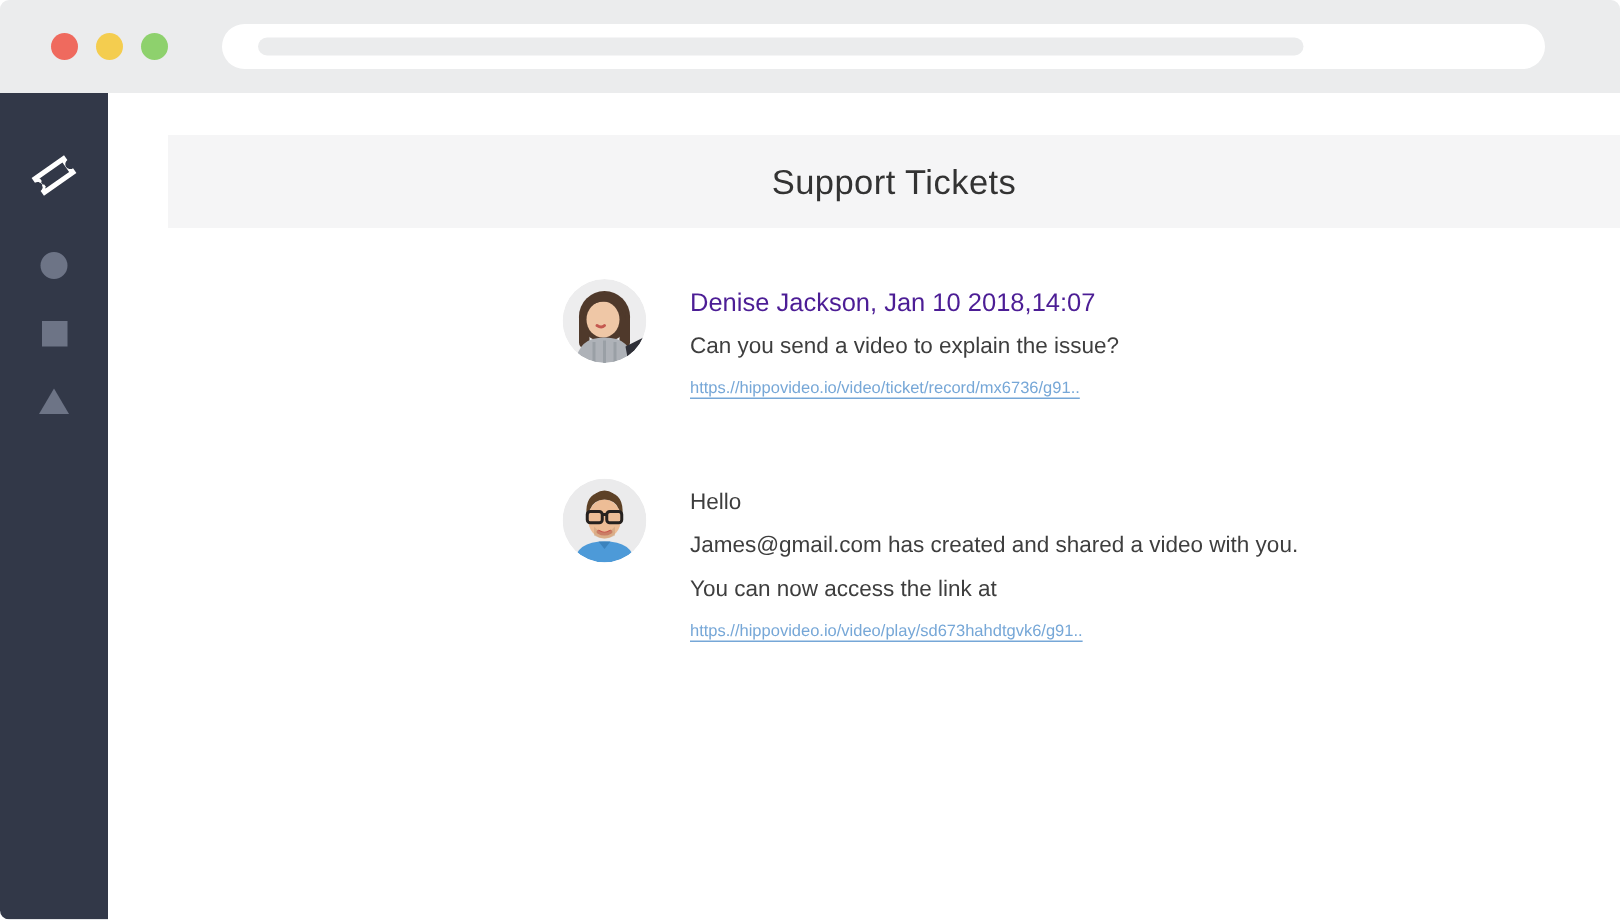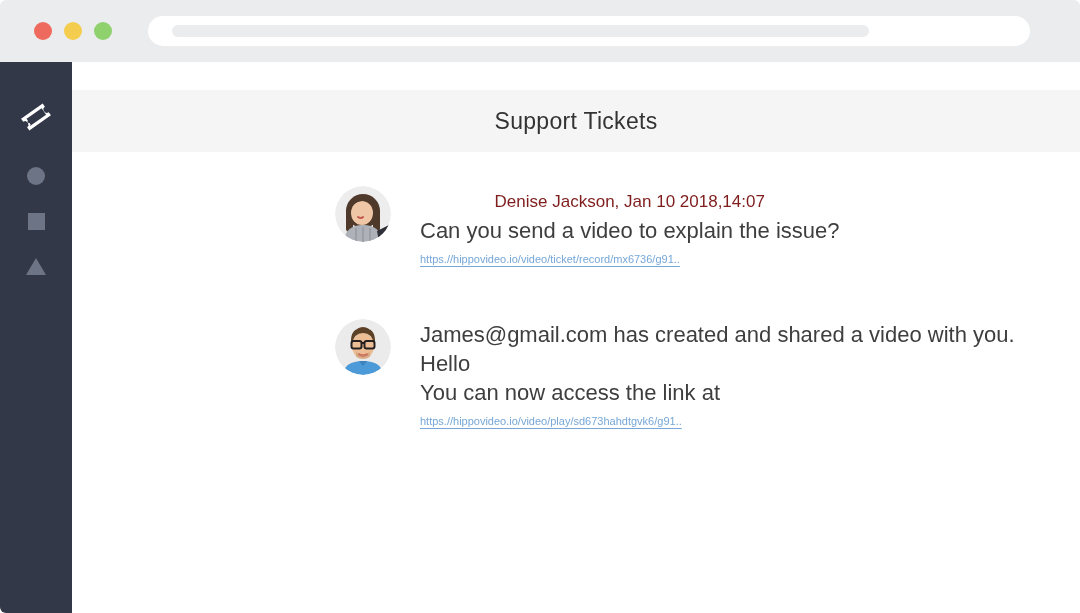--- a/index.html
+++ b/index.html
@@ -16,21 +16,21 @@
   .dot{width:18px;height:18px;border-radius:50%;margin-right:12px;flex:0 0 auto;}
   .dot.red{background:var(--traffic-red,#ef6a5e);}
   .dot.yellow{background:var(--traffic-yellow,#f4cd4f);}
   .dot.green{background:var(--traffic-green,#8ed16d);}
   .urlbar{
     margin-left:24px;width:882px;height:30px;background:#fff;border-radius:15px;
     display:flex;align-items:center;padding-left:24px;box-sizing:border-box;
   }
   .url-placeholder{width:697px;height:12px;border-radius:6px;background:var(--chrome-bg,#ebeced);}
   
-  .main-row{display:flex;height:551px;}
+  .main-row{display:flex;height:551px;gap:40px;}
   .sidebar{
     width:72px;background:var(--sidebar-bg,#323848);flex:0 0 auto;
     display:flex;flex-direction:column;align-items:center;padding-top:37px;box-sizing:border-box;gap:28px;
   }
   .side-item{display:flex;align-items:center;justify-content:center;cursor:pointer;}
   .shape-circle{width:18px;height:18px;border-radius:50%;background:var(--sidebar-icon,#6d7486);}
   .shape-square{width:17px;height:17px;background:var(--sidebar-icon,#6d7486);}
   .shape-triangle{
     width:0;height:0;border-left:10px solid transparent;border-right:10px solid transparent;
     border-bottom:17px solid var(--sidebar-icon,#6d7486);
@@ -48,22 +48,22 @@
     background:var(--badge-bg,#f7c400);color:#fff;font-size:14px;font-weight:bold;
     padding:6px 13px;border-radius:4px;line-height:16px;
   }
   
   .message{display:flex;margin-left:263px;}
   .message.first{margin-top:34px;}
   .message.second{margin-top:45px;}
   .avatar{width:56px;height:56px;border-radius:50%;overflow:hidden;flex:0 0 auto;}
   .avatar svg{display:block;}
   .msg-body{margin-left:29px;padding-top:1px;}
-  .meta{font-size:17px;color:#7f1d1d;line-height:29px;text-align:center;}
-  .line{font-size:22px;color:#3e3e3e;line-height:29px;}
+  .meta{font-size:17px;color:#4c1d95;line-height:29px;}
+  .line{font-size:15px;color:#3e3e3e;line-height:29px;}
   .msg-link{
     display:inline-block;font-size:11px;line-height:29px;color:var(--link-color,#76a7d7);
     text-decoration:underline;text-underline-offset:3px;cursor:pointer;
   }
 </style>
 </head>
 <body>
 
 <div class="window">
 
@@ -151,21 +151,21 @@
               <rect x="29.5" y="22" width="10" height="7.5" rx="2" fill="none" stroke="#26211f" stroke-width="2"></rect>
               <path d="M26.5 24 h3" stroke="#26211f" stroke-width="2"></path>
               <path d="M24 35.5 q4 2.5 8 0" stroke="#c9534a" stroke-width="2.6" fill="none" stroke-linecap="round"></path>
               <path d="M21 32 q7 8 14 0 l0 6 q-7 4 -14 0 Z" fill="#caa07b" opacity="0.55"></path>
               <path d="M8 56 Q9 42 28 42 Q47 42 48 56 Z" fill="#4d9ad8"></path>
               <path d="M24 42 l4 5 l4 -5 Z" fill="#3c83bd"></path>
             </g>
           </svg>
         </div>
         <div class="msg-body">
+          <div class="line">Hello</div>
           <div class="line">James@gmail.com has created and shared a video with you.</div>
-          <div class="line">Hello</div>
           <div class="line">You can now access the link at</div>
           <a class="msg-link">https.//hippovideo.io/video/play/sd673hahdtgvk6/g91..</a>
         </div>
       </div>
     </main>
   </div>
 </div>
 
 </body></html>

